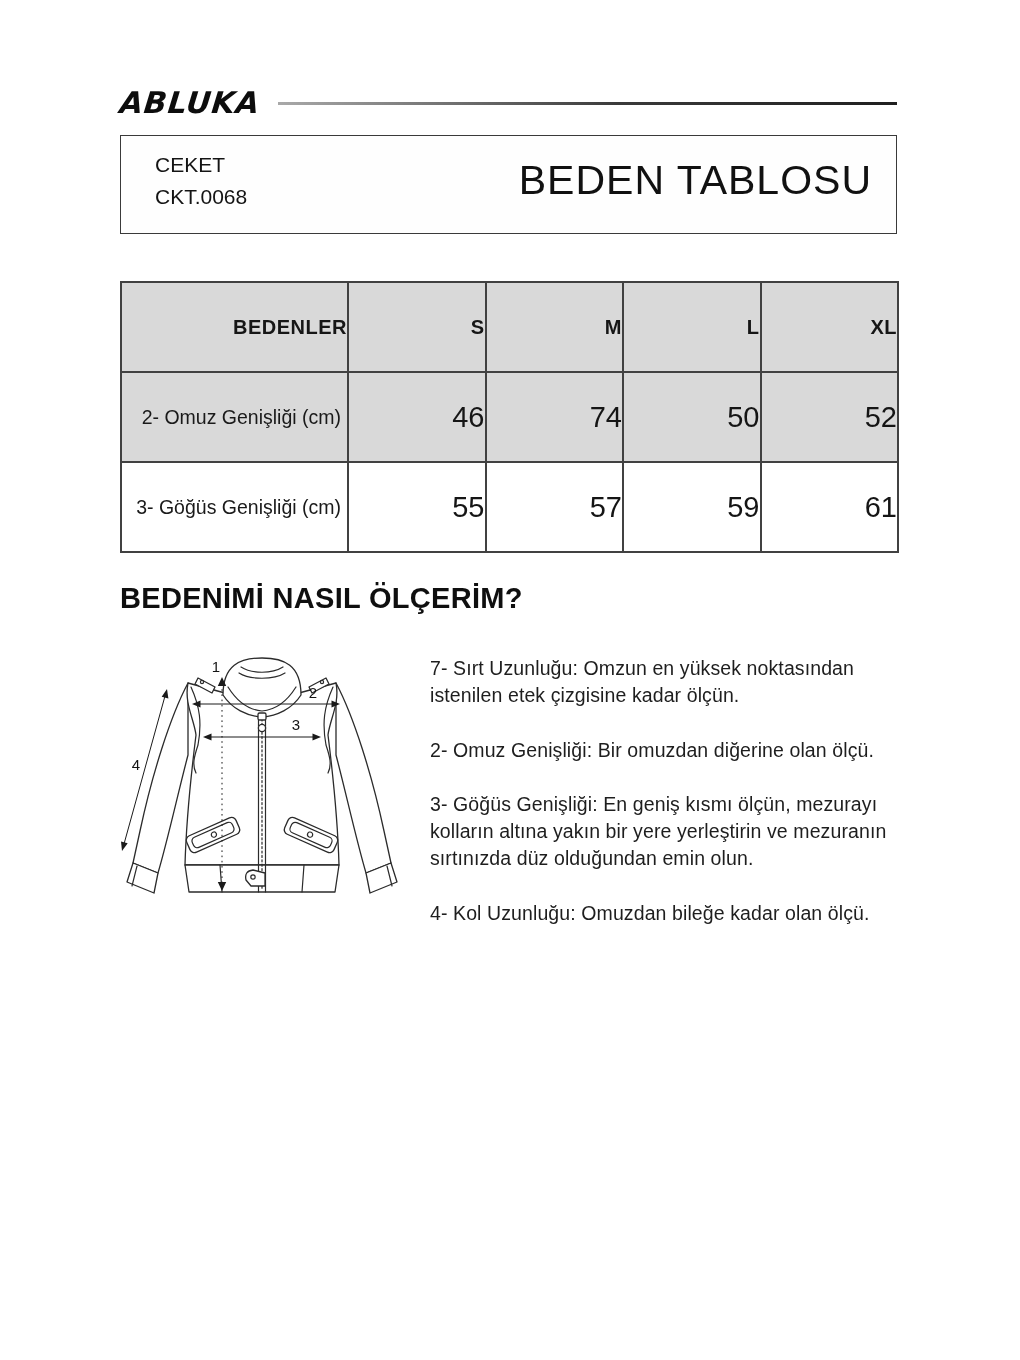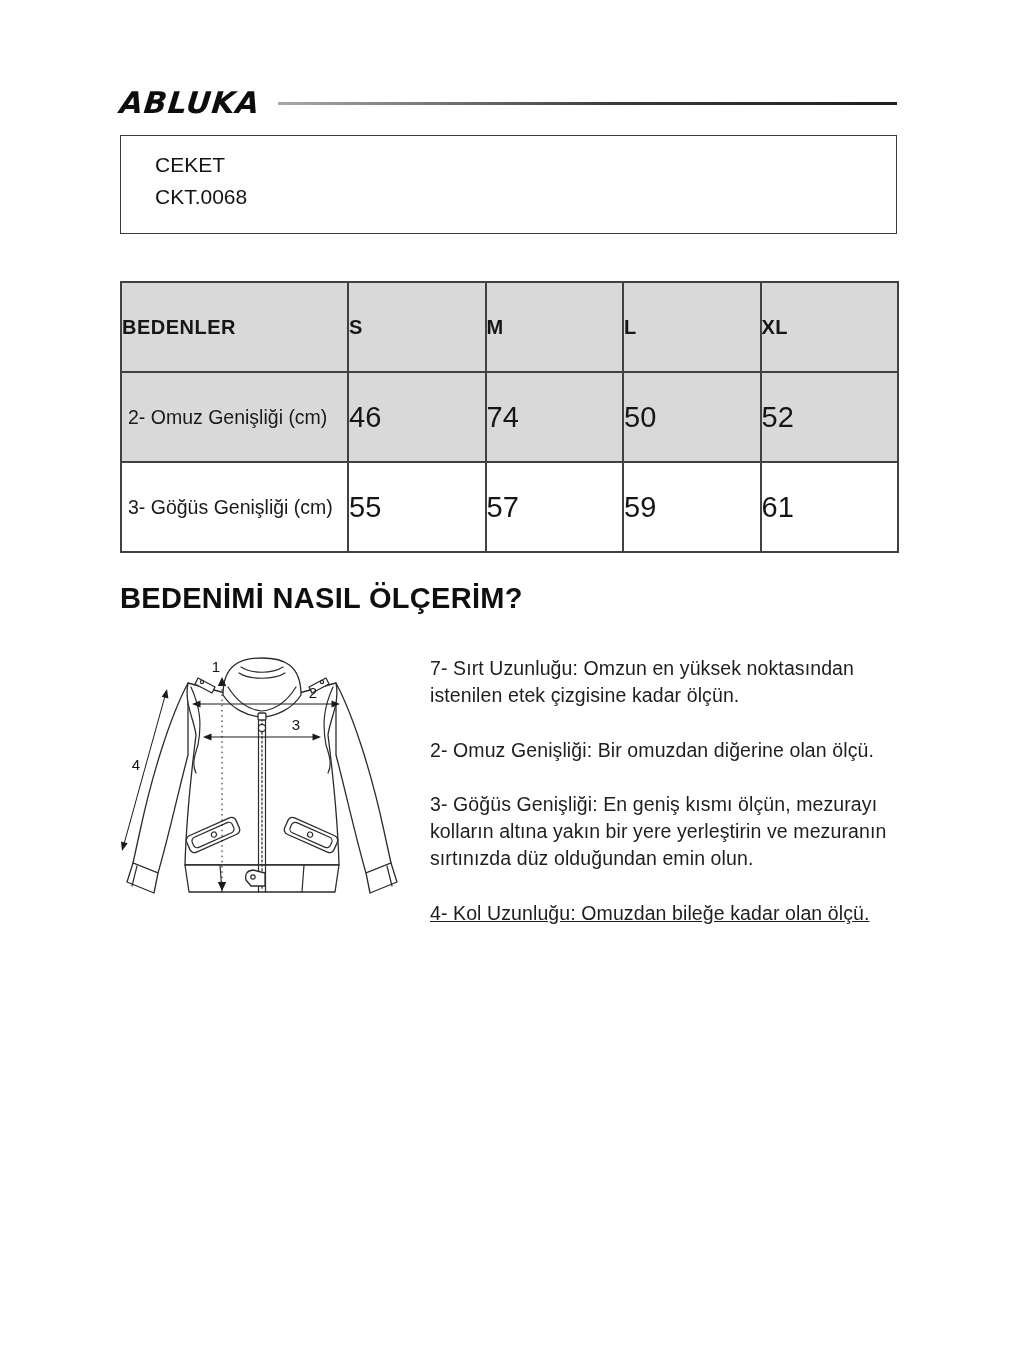--- a/index.html
+++ b/index.html
@@ -56,21 +56,21 @@
   table.size-table {
     margin-top: 47px;
     width: 777px;
     border-collapse: collapse;
     table-layout: fixed;
   }
   table.size-table col.c-label { width: 227px; }
   table.size-table col.c-size  { width: 137.5px; }
   table.size-table th, table.size-table td {
     border: 2px solid #414141;
-    text-align: left;
+    text-align: right;
     vertical-align: middle;
     background: #ffffff;
   }
   table.size-table thead th {
     height: 90px;
     background: #d9d9d9;
     font-size: 20px;
     font-weight: 700;
     letter-spacing: 0.5px;
     color: #161616;
@@ -101,21 +101,21 @@
   .measure-row { margin-top: 38px; display: flex; align-items: flex-start; }
   .diagram { width: 300px; flex: 0 0 300px; margin-left: -8px; }
   .instructions { margin-left: 18px; padding-top: 2px; width: 492px; }
   .instructions p {
     font-size: 19.5px;
     line-height: 1.4;
     letter-spacing: 0.1px;
     color: #1e1e1e;
     margin-bottom: 27px;
   }
-  .instructions p:last-child { margin-bottom: 0; text-decoration: underline; }
+  .instructions p:last-child { margin-bottom: 0; }
 
   .jacket-svg { display: block; }
   .jk { fill: #ffffff; stroke: #2b2b2b; stroke-width: 1.3; stroke-linejoin: round; }
   .jl { fill: none; stroke: #2b2b2b; stroke-width: 1.2; stroke-linecap: round; }
   .mz { fill: none; stroke: #1a1a1a; stroke-width: 1; }
   .mh { fill: #1a1a1a; stroke: none; }
   .mn { font-family: "Liberation Sans", sans-serif; font-size: 15px; fill: #141414; }
 </style>
 </head>
 <body>
@@ -125,20 +125,21 @@
   <header class="brand-row">
     <div class="logo">ABLUKA</div>
     <div class="brand-rule"></div>
   </header>
 
   <section class="title-box">
     <div class="product-meta">
       <div>CEKET</div>
       <div>CKT.0068</div>
     </div>
+    <h1 class="page-title">BEDEN TABLOSU</h1>
   </section>
 
   <table class="size-table">
     <colgroup>
       <col class="c-label">
         <col class="c-size">
         <col class="c-size">
         <col class="c-size">
         <col class="c-size">
     </colgroup>

